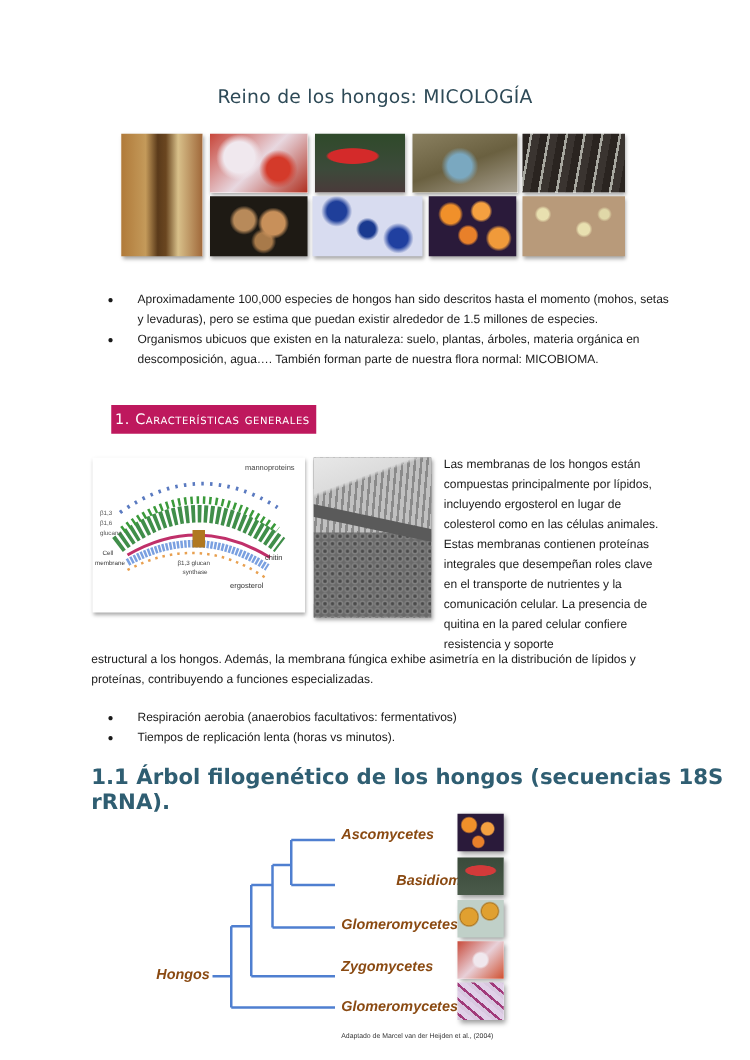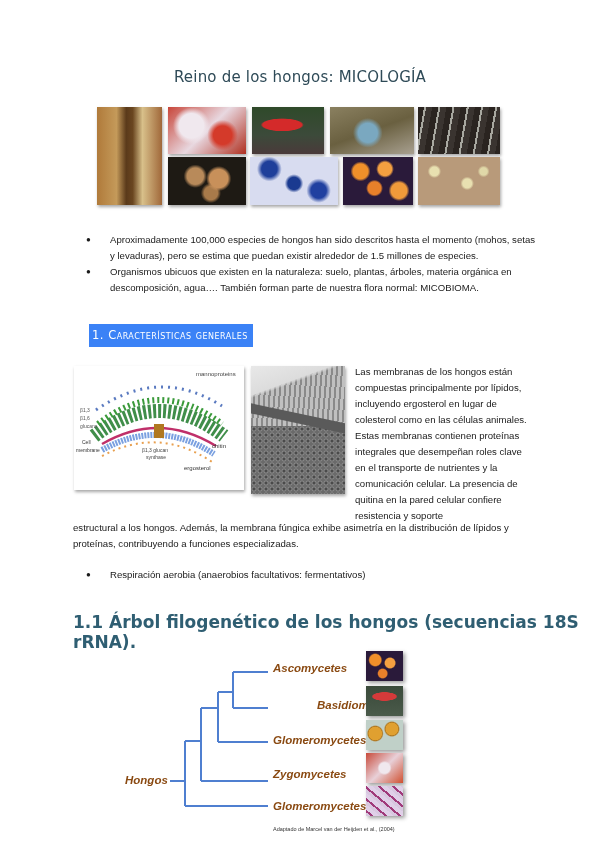--- a/index.html
+++ b/index.html
@@ -3,21 +3,21 @@
 <meta charset="utf-8">
 <style>
   html, body { margin:0; padding:0; background:#ffffff; }
   body { width:600px; height:848px; position:relative; overflow:hidden; font-family:"Liberation Sans", sans-serif; color:#1a1a1a; }
   .abs { position:absolute; }
   .title { left:0; width:600px; top:68px; text-align:center; font-family:"DejaVu Sans", sans-serif; font-size:15px; color:#2e4a57; letter-spacing:0.2px; }
   .photo { position:absolute; box-shadow:1px 2px 3px rgba(0,0,0,0.35); overflow:hidden; }
   .bul { left:86px; width:450px; font-size:9.6px; line-height:16px; }
   .bul li { list-style:none; position:relative; padding-left:24px; }
   .bul li::before { content:"●"; position:absolute; left:0; top:0; font-size:8px; }
-  .h1box { left:89px; top:324px; height:23px; background:#3b82f6; color:#ffffff; font-family:"DejaVu Sans", sans-serif; font-size:11.5px; line-height:23px; padding:0 5px 0 3px; letter-spacing:0.5px; font-variant:small-caps; }
+  .h1box { left:89px; top:324px; height:23px; background:#be185d; color:#ffffff; font-family:"DejaVu Sans", sans-serif; font-size:11.5px; line-height:23px; padding:0 5px 0 3px; letter-spacing:0.5px; font-variant:small-caps; }
   .para { font-size:9.6px; line-height:16px; }
   .h2 { left:73px; top:612px; font-family:"DejaVu Sans", sans-serif; font-size:17px; color:#2f5e72; font-weight:bold; }
   .leaf { position:absolute; font-family:"Liberation Sans", sans-serif; font-style:italic; font-weight:bold; font-size:11.5px; color:#8a4a12; }
   .thumb { position:absolute; left:366px; width:37px; height:30px; box-shadow:2px 2px 4px rgba(0,0,0,0.4); overflow:hidden; }
 </style>
 </head>
 <body>
 
 <div class="abs title">Reino de los hongos: MICOLOGÍA</div>
 
@@ -68,20 +68,21 @@
   #6a6a6a;">
   <div style="position:absolute;left:0;top:60px;width:94px;height:68px;background:radial-gradient(circle,#4a4a4a 1px,#8a8a8a 2px,#6a6a6a 3px);background-size:6px 6px;"></div>
   <div style="position:absolute;left:-10px;top:48px;width:120px;height:10px;background:#5a5a5a;transform:rotate(12deg);"></div>
 </div>
 
 <div class="abs para" style="left:355px;top:364px;width:178px;">Las membranas de los hongos están compuestas principalmente por lípidos, incluyendo ergosterol en lugar de colesterol como en las células animales. Estas membranas contienen proteínas integrales que desempeñan roles clave en el transporte de nutrientes y la comunicación celular. La presencia de quitina en la pared celular confiere resistencia y soporte</div>
 <div class="abs para" style="left:73px;top:520px;width:462px;">estructural a los hongos. Además, la membrana fúngica exhibe asimetría en la distribución de lípidos y proteínas, contribuyendo a funciones especializadas.</div>
 
 <ul class="abs bul" style="top:567px;margin:0;padding:0;">
   <li>Respiración aerobia (anaerobios facultativos: fermentativos)</li>
+  <li>Tiempos de replicación lenta (horas vs minutos).</li>
 </ul>
 
 <div class="abs h2">1.1 Árbol filogenético de los hongos (secuencias 18S rRNA).</div>
 
 <div>
   <svg class="abs" style="left:0;top:0;" width="600" height="848">
     <g stroke="#4f7fd0" stroke-width="2" fill="none">
       <line x1="170" y1="781" x2="185" y2="781"></line>
       <line x1="185" y1="741" x2="185" y2="806"></line>
       <line x1="185" y1="806" x2="268" y2="806"></line>

